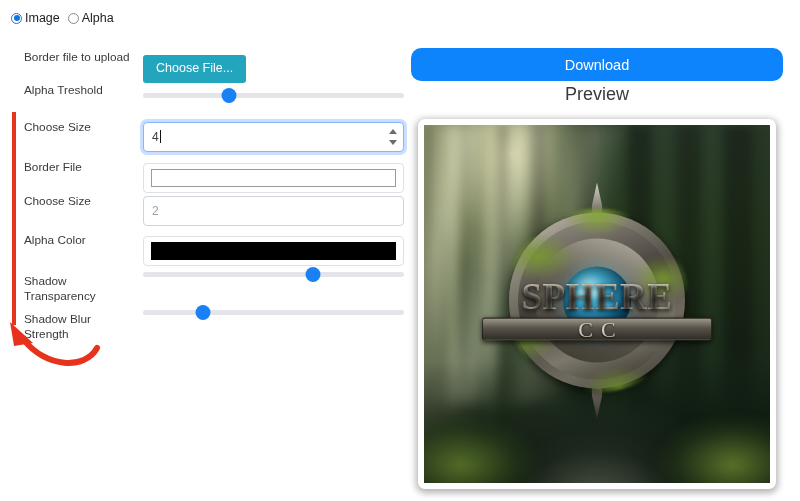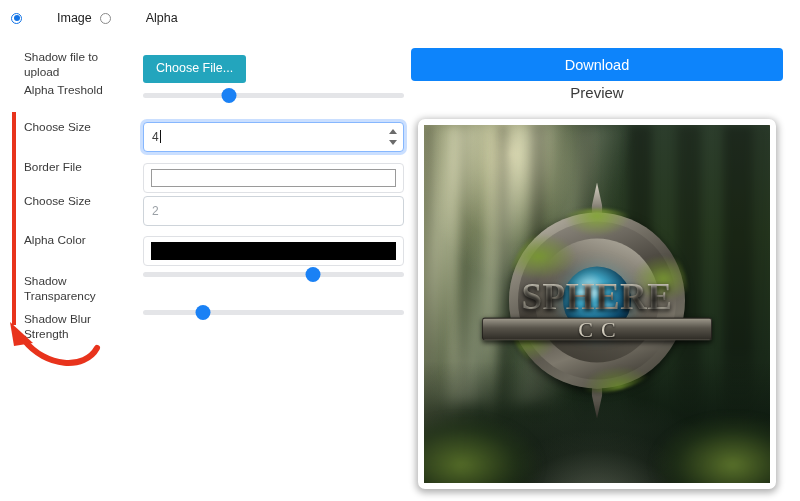--- a/index.html
+++ b/index.html
@@ -24,21 +24,20 @@
     top: 12px;
     display: flex;
     align-items: center;
     font-size: 12.5px;
     color: #222;
   }
   .radio-opt {
     display: flex;
     align-items: center;
     cursor: default;
-    gap: 32px;
   }
   .radio-opt + .radio-opt { margin-left: 8px; }
   .radio-dot {
     width: 11px;
     height: 11px;
     border-radius: 50%;
     border: 1px solid #8a8a8a;
     background: #ffffff;
     box-sizing: border-box;
     margin-right: 3px;
@@ -193,33 +192,33 @@
   
   .download-btn {
     position: absolute;
     left: 411px;
     top: 48px;
     width: 372px;
     height: 33px;
     background: #0d84fb;
     color: #ffffff;
     border: none;
-    border-radius: 4px;
+    border-radius: 10px;
     font-size: 14.5px;
     text-align: center;
     line-height: 33px;
     cursor: pointer;
   }
   .preview-caption {
     position: absolute;
     left: 411px;
     top: 84px;
     width: 372px;
     text-align: center;
-    font-size: 15px;
+    font-size: 18px;
     color: #3a3a3a;
   }
   .preview-frame {
     position: absolute;
     left: 418px;
     top: 119px;
     width: 358px;
     height: 370px;
     background: #ffffff;
     border: 6px solid #ffffff;
@@ -449,21 +448,21 @@
   </span>
   <span class="radio-opt">
     <span class="radio-dot"></span>
     <span class="radio-label">Alpha</span>
   </span>
 </div>
 
 <div class="form">
 
   <div class="frow" style="top:12px;">
-    <div class="flabel">Shadow file to upload</div>
+    <div class="flabel">Border file to upload</div>
     <div class="fctl" style="top:-4px;">
       <button class="choose-btn">Choose File...</button>
     </div>
   </div>
 
   <div class="frow" style="top:45px;">
     <div class="flabel">Alpha Treshold</div>
     <div class="fctl" style="top:-5px;">
       <div class="slider">
         <div class="track"></div>

